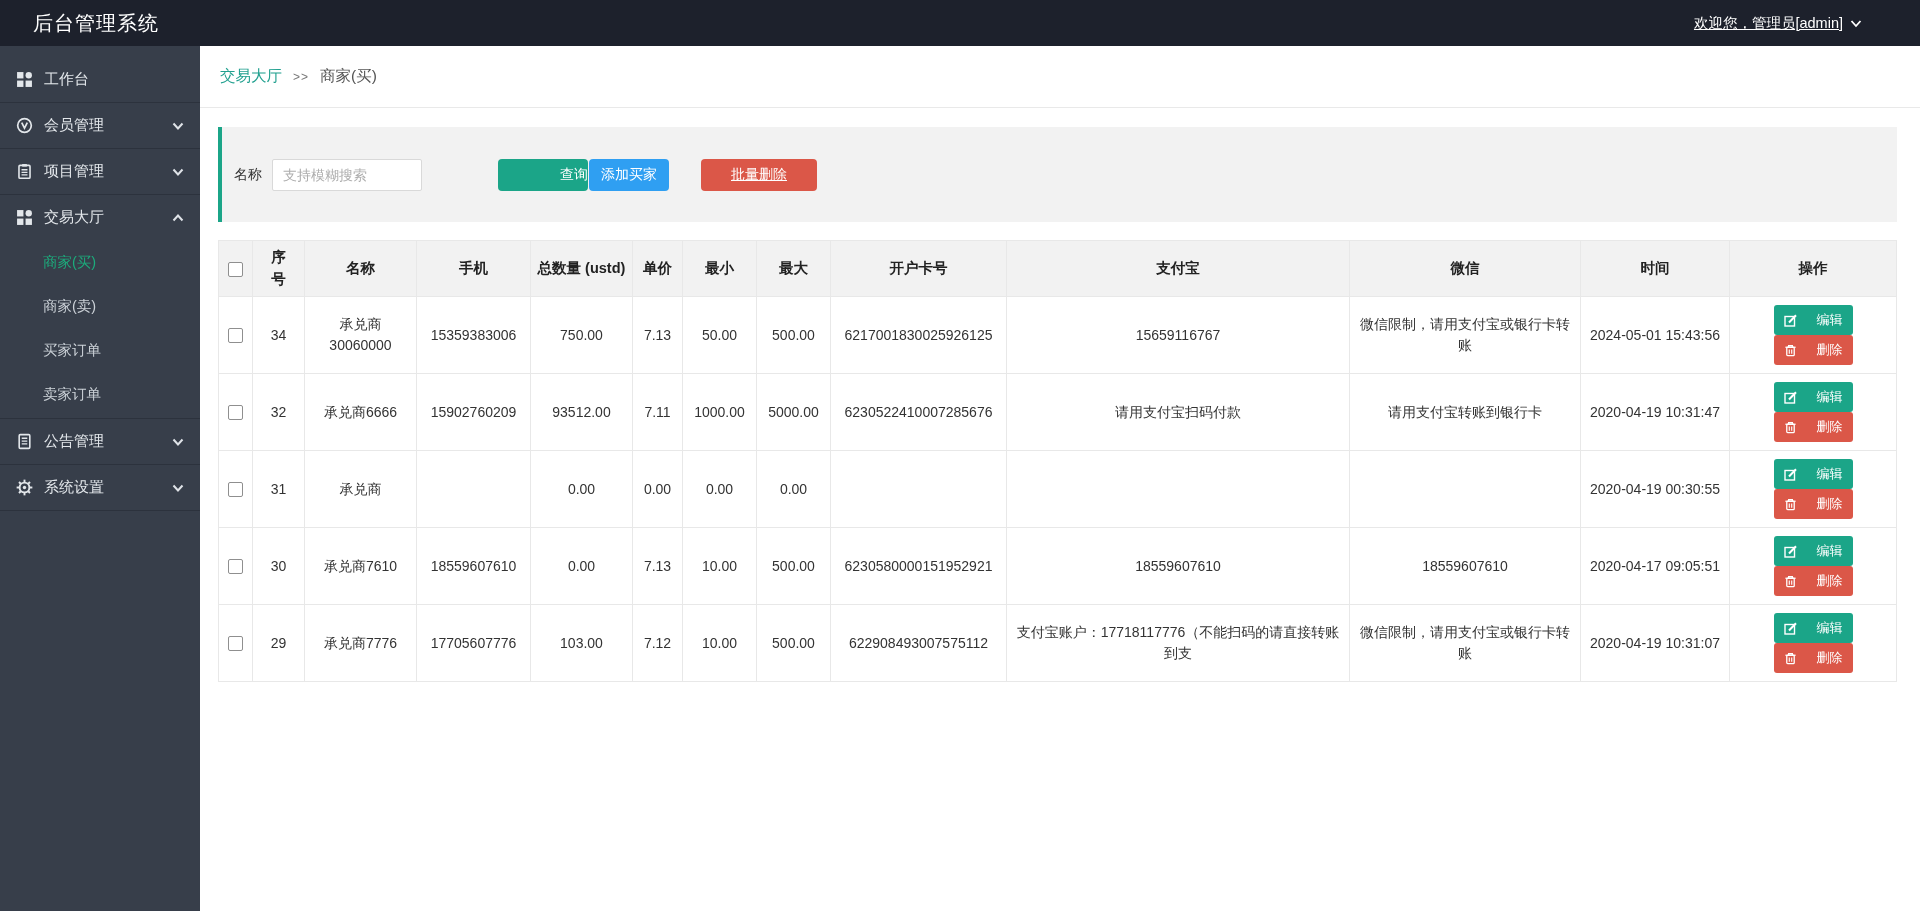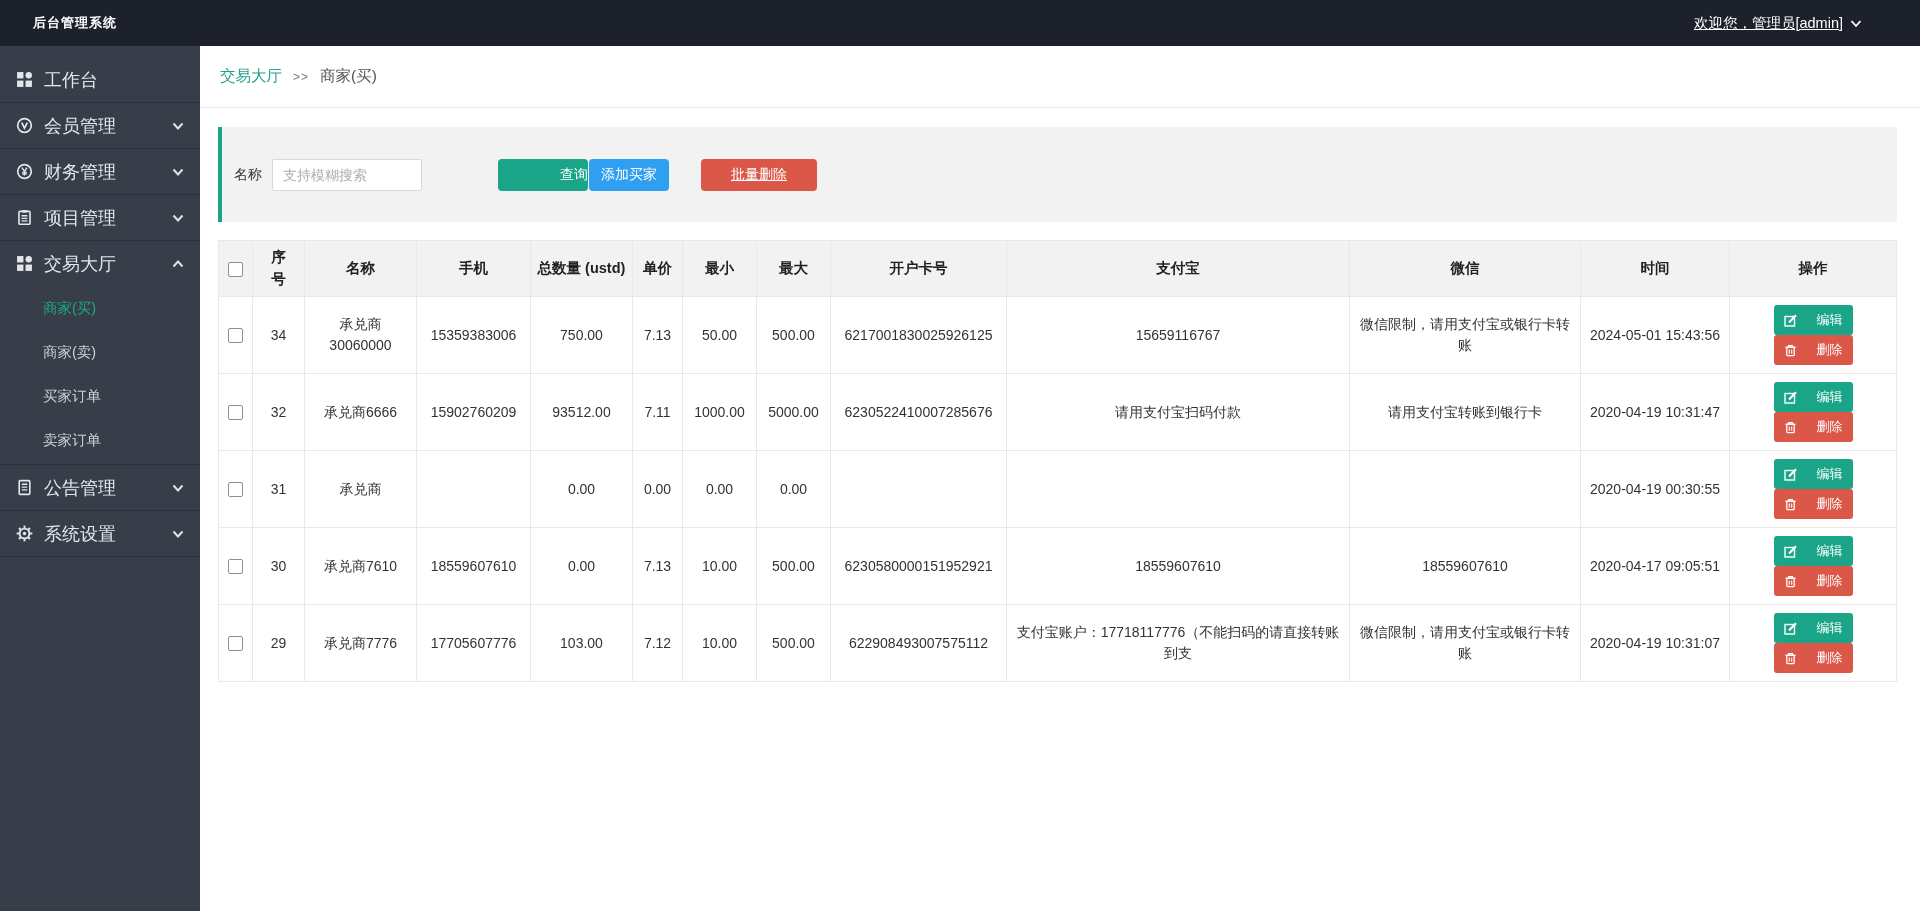--- a/index.html
+++ b/index.html
@@ -9,30 +9,30 @@
   }
   *{box-sizing:border-box;}
   html,body{margin:0;padding:0;}
   body{width:1920px;height:911px;overflow:hidden;background:#fff;
        font-family:"Liberation Sans","DejaVu Sans",sans-serif;color:#333;}
   .app{display:flex;flex-direction:column;width:1920px;height:911px;}
 
   
   .topbar{flex:0 0 46px;background:var(--header-bg);color:#fff;display:flex;
           align-items:center;justify-content:space-between;padding:0 58px 0 33px;}
-  .app-title{font-size:13px;font-weight:bold;letter-spacing:1px;}
+  .app-title{font-size:20px;font-weight:normal;letter-spacing:1px;}
   .welcome{display:flex;align-items:center;gap:7px;font-size:14.5px;cursor:pointer;text-decoration:underline;}
 
   
   .body{flex:1;display:flex;min-height:0;}
   .sidebar{flex:0 0 200px;background:var(--sidebar-bg);padding-top:11px;overflow:hidden;}
   .nav{list-style:none;margin:0;padding:0;}
   .nav-group{border-bottom:1px solid var(--sidebar-line);}
   .nav-item{height:45px;display:flex;align-items:center;padding:0 16px;
-            color:#e3e7eb;font-size:18px;cursor:pointer;}
+            color:#e3e7eb;font-size:15px;cursor:pointer;}
   .nav-item .nicon{width:17px;height:17px;margin-right:11px;flex:0 0 17px;}
   .nav-item .chev{margin-left:auto;}
   .subnav{list-style:none;margin:0;padding:0 0 2px 0;}
   .subnav li{height:44px;display:flex;align-items:center;padding-left:43px;
              color:#ccd2d8;font-size:14.5px;cursor:pointer;}
   .subnav li.active{color:var(--sidebar-active);}
 
   .main{flex:1;min-width:0;background:#fff;display:flex;flex-direction:column;}
 
   
@@ -108,32 +108,20 @@
             <span>工作台</span>
           </div>
         </li>
         <li class="nav-group">
           <div class="nav-item">
             <svg class="nicon" viewBox="0 0 16 16">
               <circle cx="8" cy="8" r="6.4" fill="none" stroke="#e3e7eb" stroke-width="1.6"></circle>
               <path d="M5.4 5.2 L8 10.4 L10.6 5.2" fill="none" stroke="#e3e7eb" stroke-width="1.6"></path>
             </svg>
             <span>会员管理</span>
-            <svg class="chev" width="12" height="10" viewBox="0 0 12 10">
-              <polyline points="1.5,2.5 6,7.5 10.5,2.5" fill="none" stroke="#dfe3e8" stroke-width="2"></polyline>
-            </svg>
-          </div>
-        </li>
-        <li class="nav-group">
-          <div class="nav-item">
-            <svg class="nicon" viewBox="0 0 16 16">
-              <circle cx="8" cy="8" r="6.4" fill="none" stroke="#e3e7eb" stroke-width="1.6"></circle>
-              <path d="M5.6 4.4 L8 8 L10.4 4.4 M8 8 V11.8 M5.9 8.8 H10.1 M5.9 10.4 H10.1" fill="none" stroke="#e3e7eb" stroke-width="1.3"></path>
-            </svg>
-            <span>财务管理</span>
             <svg class="chev" width="12" height="10" viewBox="0 0 12 10">
               <polyline points="1.5,2.5 6,7.5 10.5,2.5" fill="none" stroke="#dfe3e8" stroke-width="2"></polyline>
             </svg>
           </div>
         </li>
         <li class="nav-group">
           <div class="nav-item">
             <svg class="nicon" viewBox="0 0 16 16">
               <rect x="2.8" y="2.2" width="10.4" height="12.2" rx="1" fill="none" stroke="#e3e7eb" stroke-width="1.5"></rect>
               <rect x="5.8" y="1" width="4.4" height="2.4" fill="#e3e7eb"></rect>

